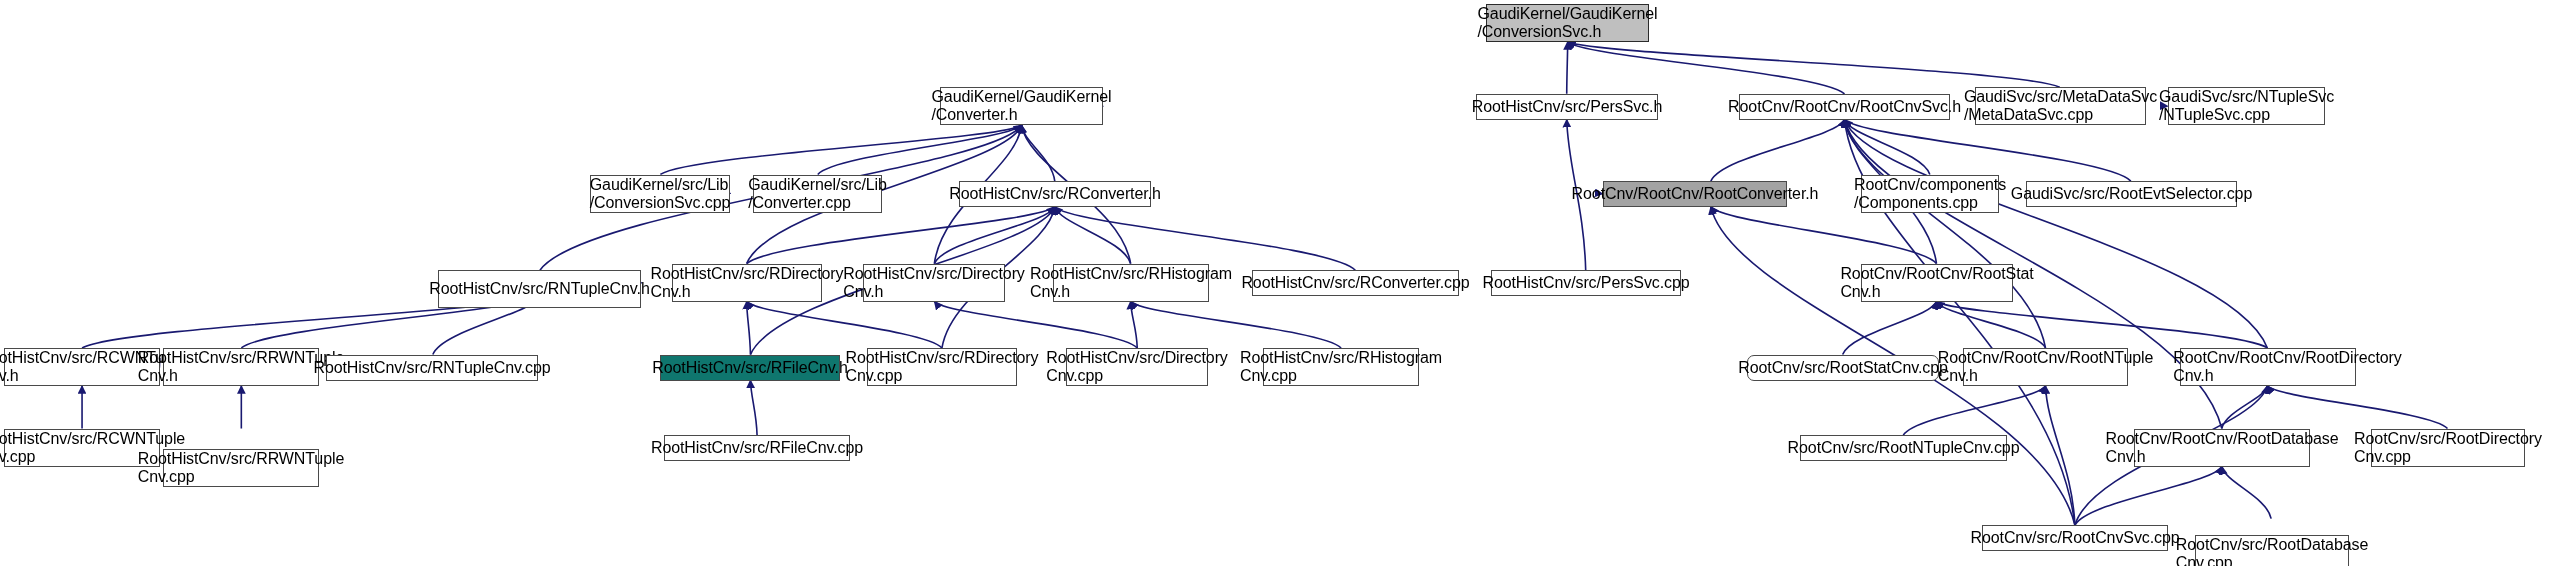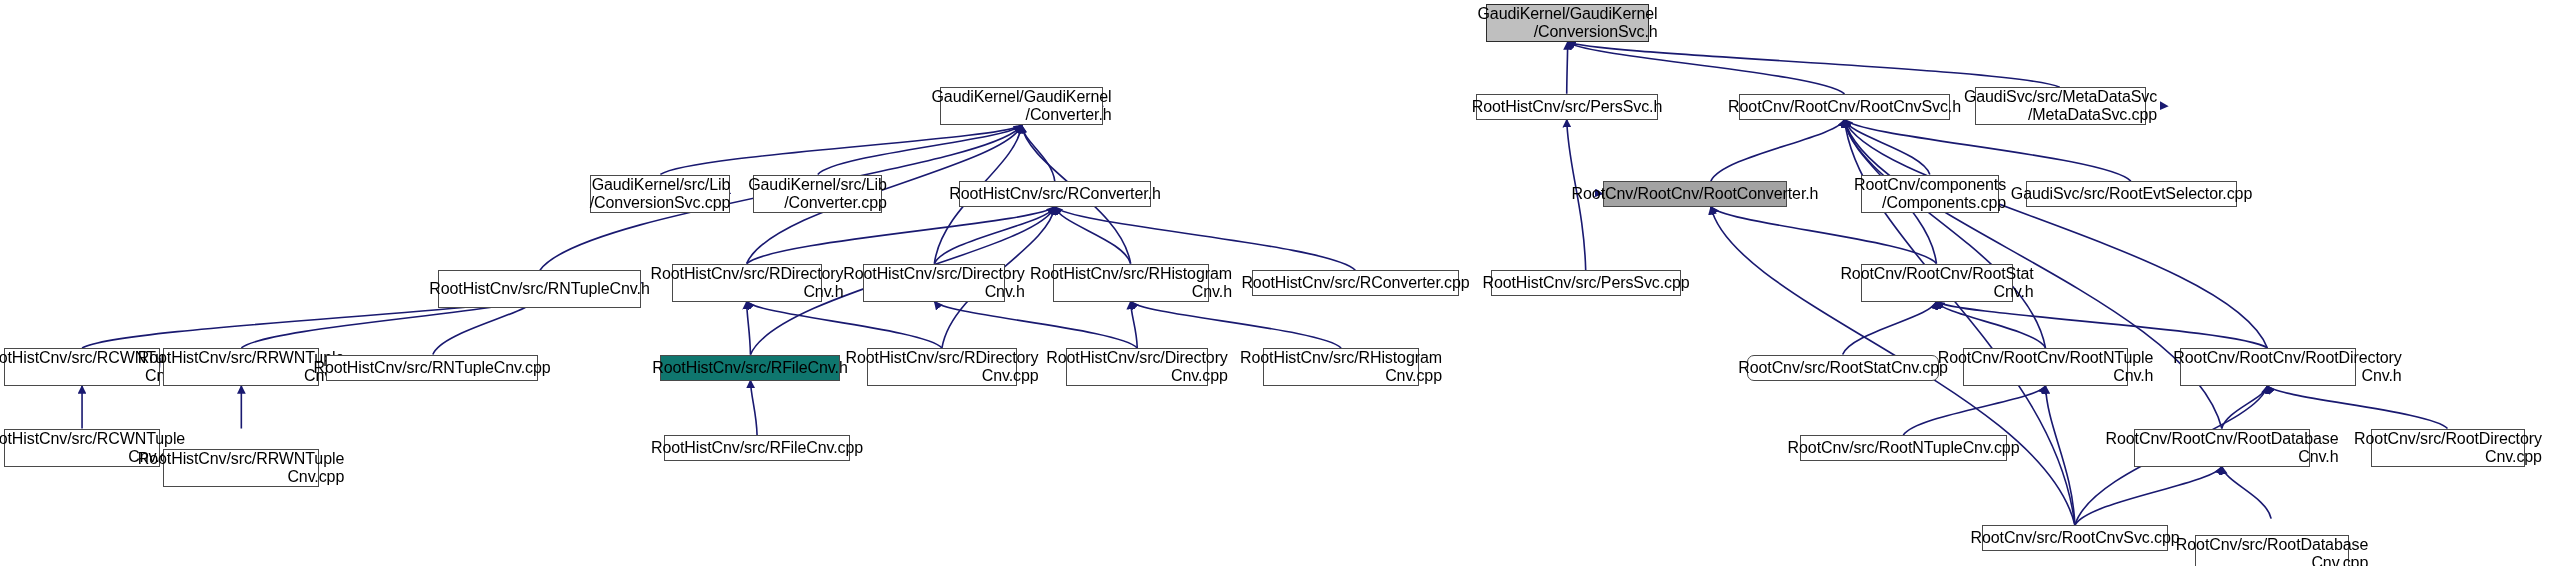--- a/index.html
+++ b/index.html
@@ -25,21 +25,21 @@
   }
   .node {
     position: absolute;
     box-sizing: border-box;
     border: 1.5px solid #4a4a4a;
     background: #ffffff;
     color: #000000;
     display: flex;
     align-items: center;
     justify-content: center;
-    text-align: right;
+    text-align: left;
     line-height: 1.12;
     font-size: 16px;
     letter-spacing: -0.1px;
     white-space: pre-line;
     z-index: 5;
   }
   .node.root-node {
     background: #bfbfbf;
     border-color: #2b2b2b;
   }
@@ -118,20 +118,22 @@
       <path d="M 2395 547 C 2390.424 523.9, 2345.912 508.5, 2343 492" stroke="#191970" stroke-width="1.7" fill="none" marker-end="url(#arrowhead)"></path>
     </svg>
 <div class="node root-node" style="left: 1486px; top: 3.8px; width: 163px; height: 38px; border-color: rgb(43, 43, 43); background: rgb(191, 191, 191);"><span class="node-label">GaudiKernel/GaudiKernel
 /ConversionSvc.h</span></div>
     <div class="node" style="left: 940px; top: 87px; width: 163px; height: 38px; border-color: rgb(74, 74, 74); background: rgb(255, 255, 255);"><span class="node-label">GaudiKernel/GaudiKernel
 /Converter.h</span></div>
     <div class="node" style="left: 1476px; top: 94px; width: 182px; height: 25.6px; border-color: rgb(74, 74, 74); background: rgb(255, 255, 255);"><span class="node-label">RootHistCnv/src/PersSvc.h</span></div>
     <div class="node" style="left: 1739px; top: 94px; width: 211px; height: 25.6px; border-color: rgb(74, 74, 74); background: rgb(255, 255, 255);"><span class="node-label">RootCnv/RootCnv/RootCnvSvc.h</span></div>
     <div class="node" style="left: 1975px; top: 87px; width: 171px; height: 38px; border-color: rgb(74, 74, 74); background: rgb(255, 255, 255);"><span class="node-label">GaudiSvc/src/MetaDataSvc
 /MetaDataSvc.cpp</span></div>
+    <div class="node" style="left: 2168px; top: 87px; width: 157px; height: 38px; border-color: rgb(74, 74, 74); background: rgb(255, 255, 255);"><span class="node-label">GaudiSvc/src/NTupleSvc
+/NTupleSvc.cpp</span></div>
     <div class="node" style="left: 590px; top: 175px; width: 140px; height: 38px; border-color: rgb(74, 74, 74); background: rgb(255, 255, 255);"><span class="node-label">GaudiKernel/src/Lib
 /ConversionSvc.cpp</span></div>
     <div class="node" style="left: 753px; top: 175px; width: 129px; height: 38px; border-color: rgb(74, 74, 74); background: rgb(255, 255, 255);"><span class="node-label">GaudiKernel/src/Lib
 /Converter.cpp</span></div>
     <div class="node" style="left: 959px; top: 181px; width: 192px; height: 25.6px; border-color: rgb(74, 74, 74); background: rgb(255, 255, 255);"><span class="node-label">RootHistCnv/src/RConverter.h</span></div>
     <div class="node" style="left: 1603px; top: 181px; width: 184px; height: 25.6px; border-color: rgb(74, 74, 74); background: #a3a3a3;"><span class="node-label">RootCnv/RootCnv/RootConverter.h</span></div>
     <div class="node" style="left: 1861px; top: 175px; width: 138px; height: 38px; border-color: rgb(74, 74, 74); background: rgb(255, 255, 255);"><span class="node-label">RootCnv/components
 /Components.cpp</span></div>
     <div class="node" style="left: 2026px; top: 181px; width: 211px; height: 25.6px; border-color: rgb(74, 74, 74); background: rgb(255, 255, 255);"><span class="node-label">GaudiSvc/src/RootEvtSelector.cpp</span></div>
     <div class="node" style="left: 438px; top: 270px; width: 203px; height: 38px; border-color: rgb(74, 74, 74); background: rgb(255, 255, 255);"><span class="node-label">RootHistCnv/src/RNTupleCnv.h</span></div>

